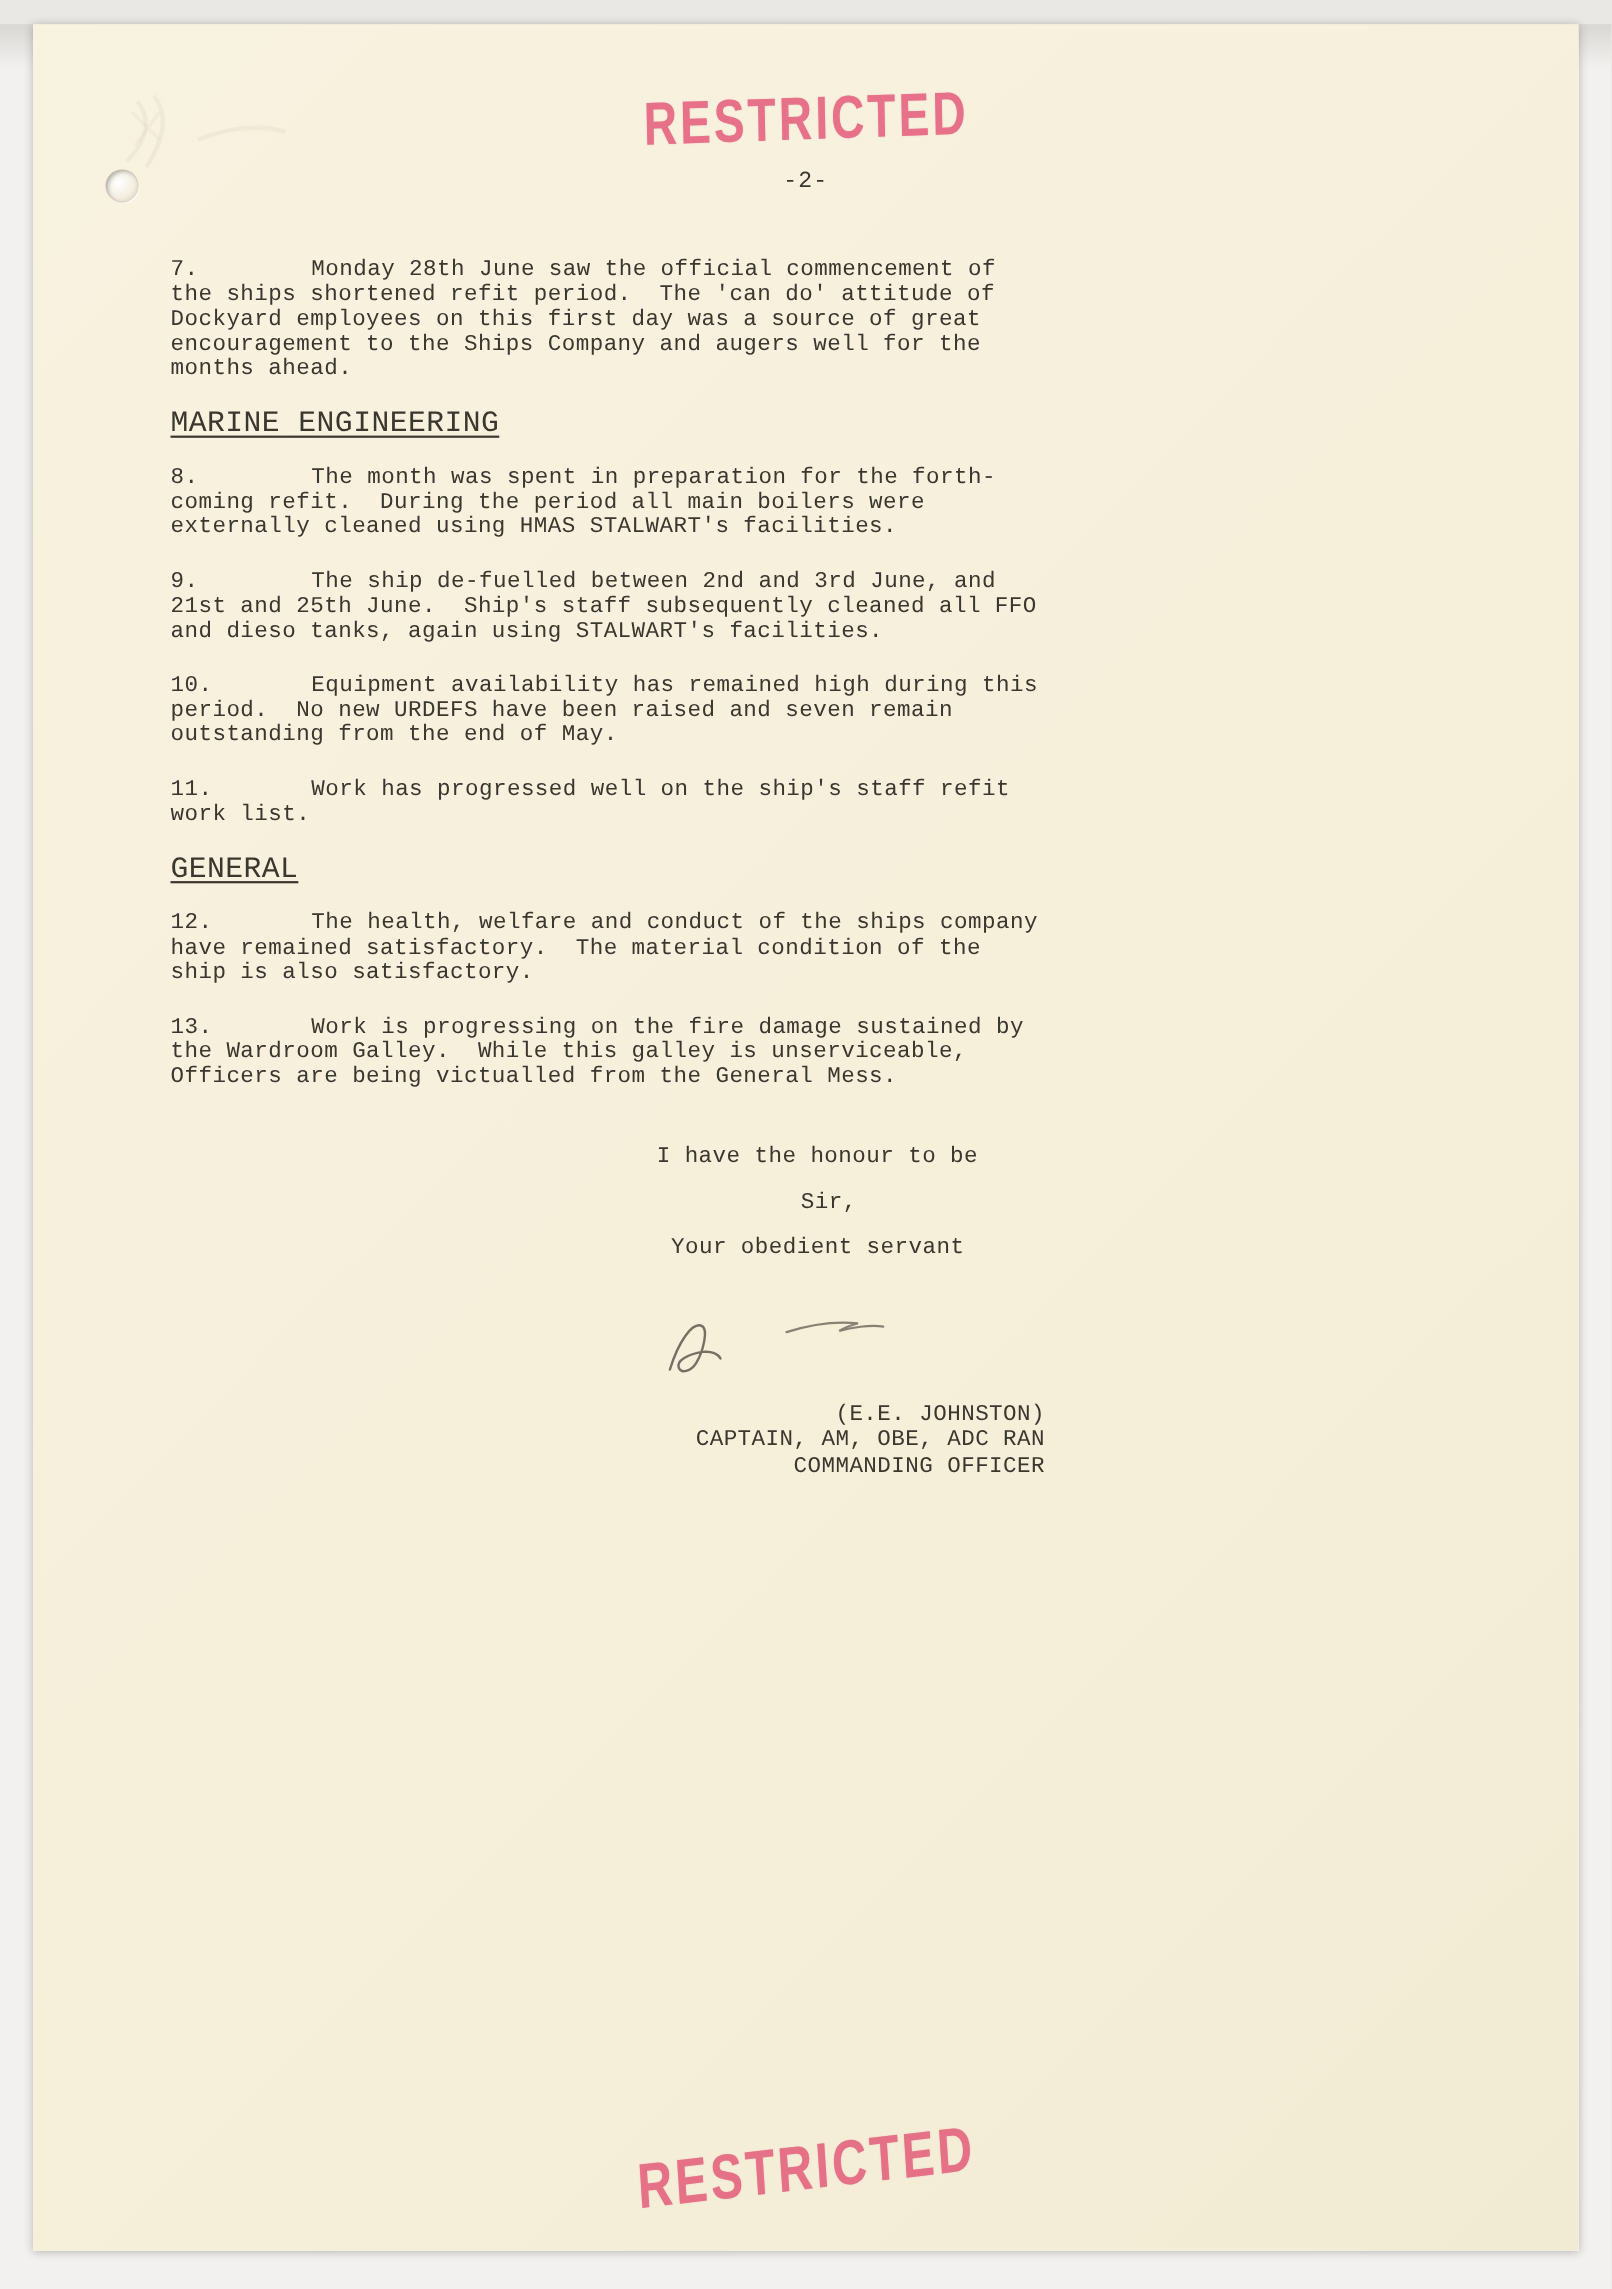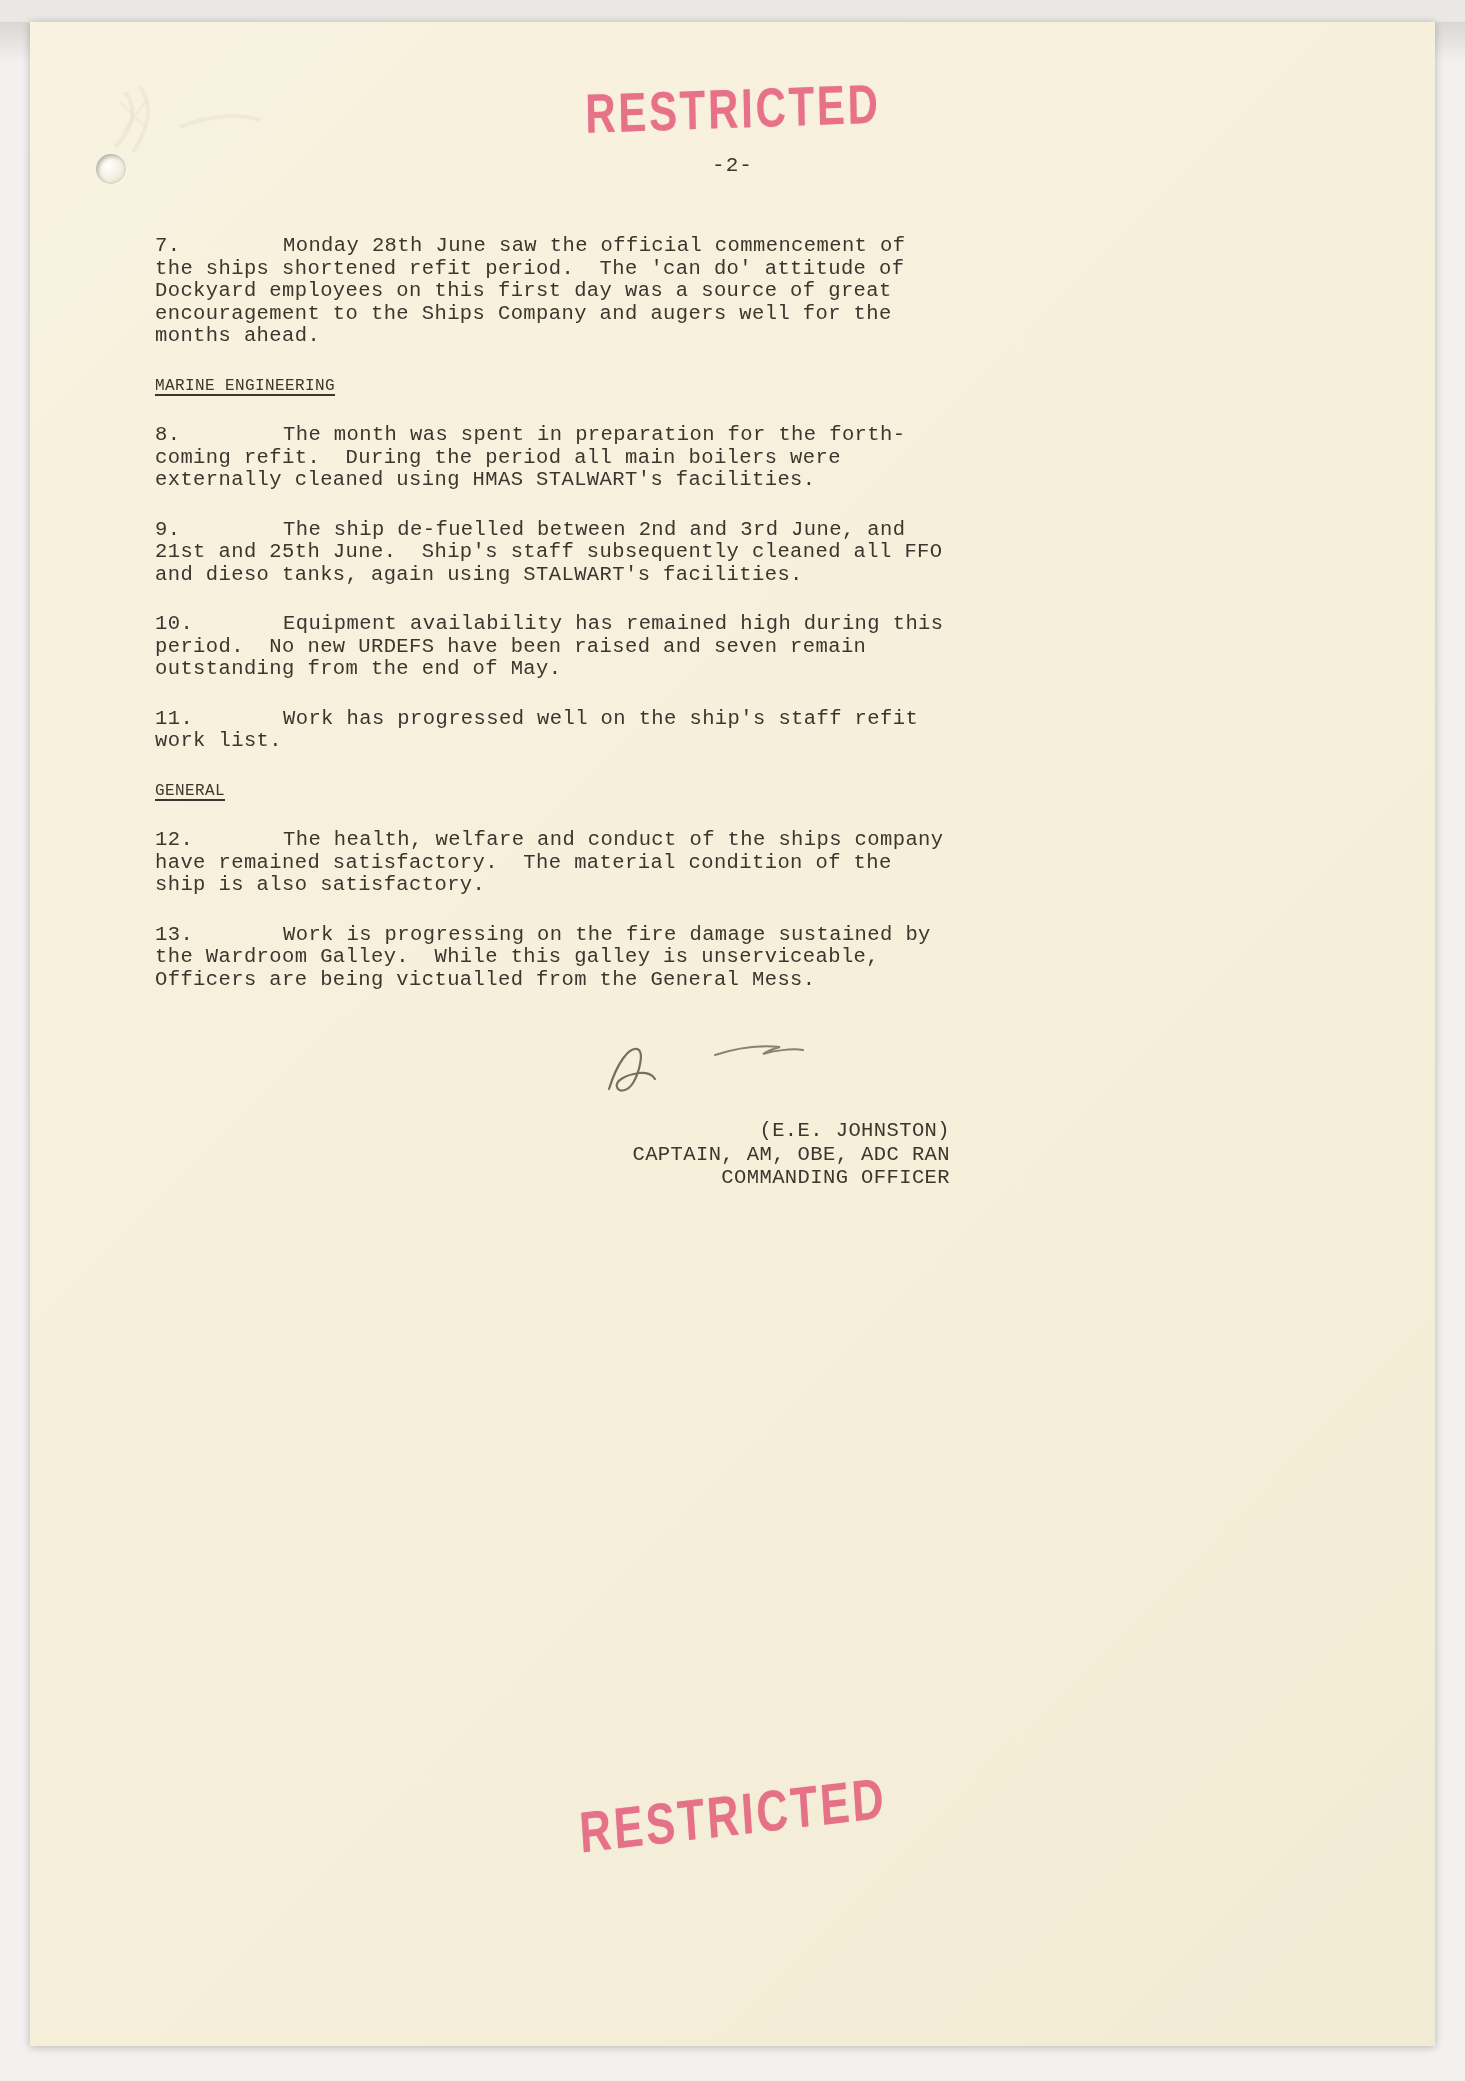--- a/index.html
+++ b/index.html
@@ -61,21 +61,21 @@
     width: 795px;
     margin-top: 58px;
     font-size: 20.5px;
     line-height: 22.5px;
     letter-spacing: 0.4px;
   }
   .para { margin-bottom: 27px; margin-top: 20px; }
   .pnum { display: inline-block; width: 128px; vertical-align: top; }
   .ptext { white-space: pre-wrap; }
   .heading {
-    font-size: 16px;
+    font-size: 27px;
     font-weight: 400;
     text-decoration: underline;
     text-decoration-thickness: 2px;
     text-underline-offset: 4px;
     margin-bottom: 27px;
     letter-spacing: 0.4px;
   }
   .closing { margin-top: 50px; }
   .closing-line1 { margin-left: 442px; margin-bottom: 19px; }
   .closing-line2 { margin-left: 573px; margin-bottom: 19px; }
@@ -132,20 +132,25 @@
       <h2 class="heading">GENERAL</h2>
 
       <p class="para">
         <span class="pnum">12.</span><span class="ptext">The health, welfare and conduct of the ships company have remained satisfactory.  The material condition of the ship is also satisfactory.</span>
       </p>
 
       <p class="para">
         <span class="pnum">13.</span><span class="ptext">Work is progressing on the fire damage sustained by the Wardroom Galley.  While this galley is unserviceable, Officers are being victualled from the General Mess.</span>
       </p>
 
+      <div class="closing">
+        <div class="closing-line1">I have the honour to be</div>
+        <div class="closing-line2">Sir,</div>
+        <div class="closing-line3">Your obedient servant</div>
+      </div>
 
       <div class="signature-block">
         <svg width="230" height="70" viewBox="0 0 230 70">
           <path d="M14,56 C 22,30 34,14 42,16 C 50,18 44,40 38,50 C 33,58 24,60 22,54 C 20,48 30,42 44,40 C 52,39 58,42 60,46" fill="none" stroke="rgba(75,70,60,0.75)" stroke-width="2.2" stroke-linecap="round"></path>
           <path d="M120,22 C 145,14 165,12 185,14 C 178,16 172,18 168,21 C 178,18 196,15 208,17" fill="none" stroke="rgba(75,70,60,0.65)" stroke-width="2" stroke-linecap="round"></path>
         </svg>
       </div>
 
       <div class="signatory">
         <div>(E.E. JOHNSTON)</div>

